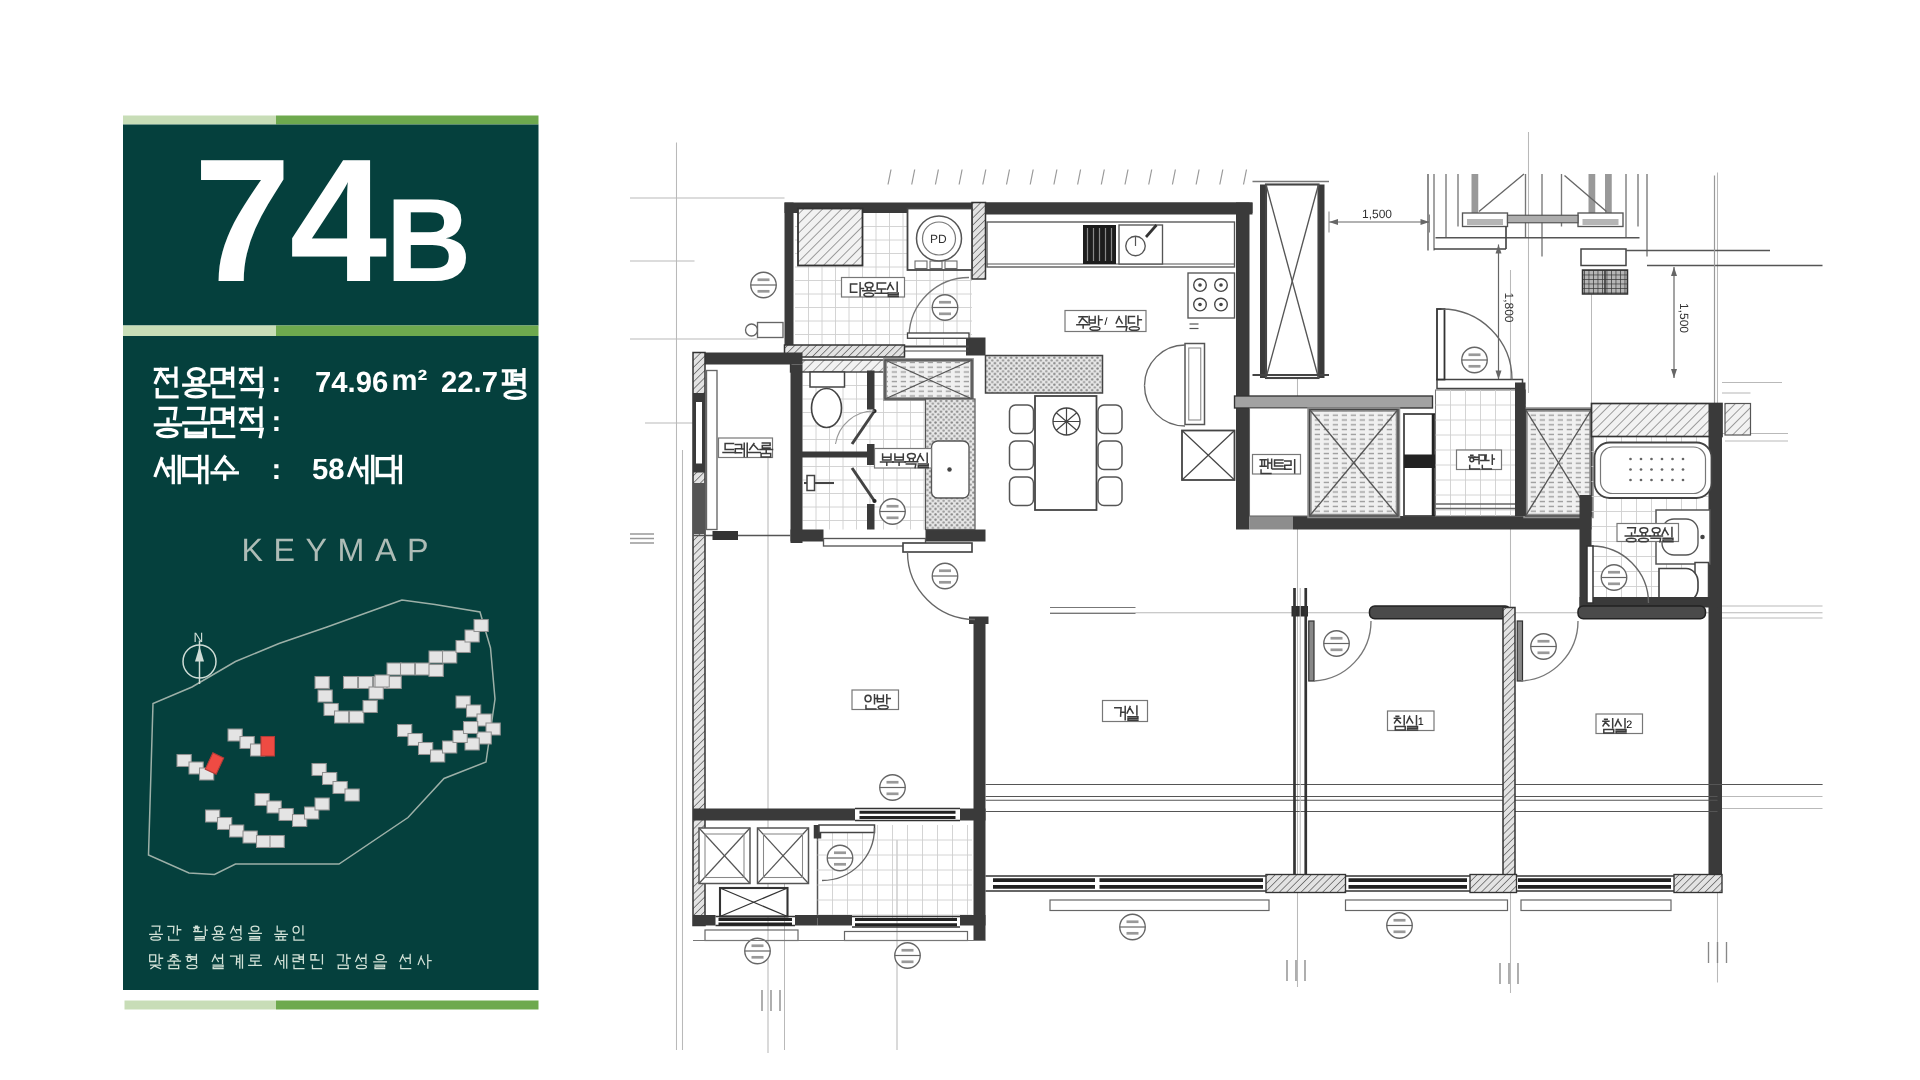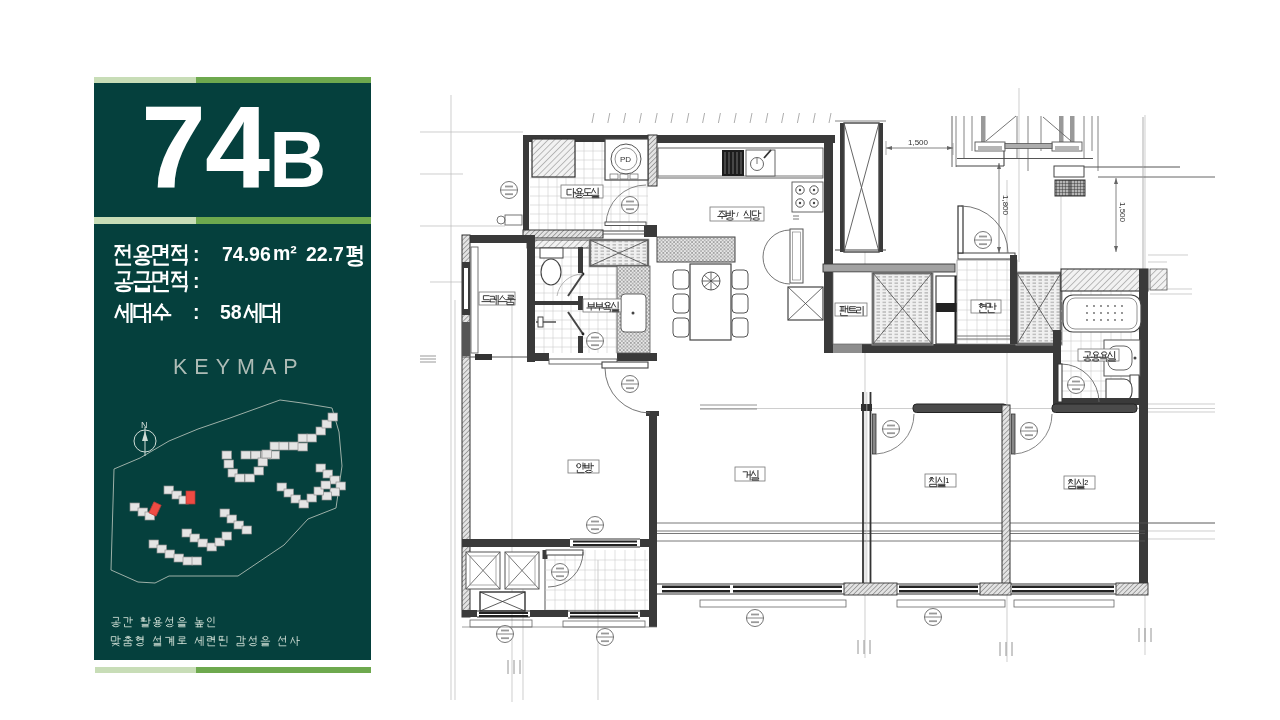--- a/index.html
+++ b/index.html
@@ -730,21 +730,21 @@
       <line x1="751" y1="622.2" x2="759" y2="622.2" stroke="#999" stroke-width="1.8"></line>
     </g>
 <g stroke="#666" fill="none" stroke-width="0.9">
       <circle cx="933" cy="617" r="8.5" fill="white"></circle>
       <line x1="924.5" y1="617" x2="941.5" y2="617" stroke="#666" stroke-width="0.8"></line>
       <line x1="929" y1="613.5" x2="937" y2="613.5" stroke="#999" stroke-width="1.8"></line>
       <line x1="929" y1="621.2" x2="937" y2="621.2" stroke="#999" stroke-width="1.8"></line>
     </g>
 </svg>
 
-<div style="position:absolute;left:94px;top:77px;width:312px;height:597px">
+<div style="position:absolute;left:82px;top:77px;width:312px;height:597px">
 <div style="position:absolute;left:0;top:0;width:102px;height:6px;background:#c8ddb7"></div>
     <div style="position:absolute;left:102px;top:0;width:175px;height:6px;background:#6ea94e"></div>
 <div style="position:absolute;left:0;top:6px;width:277px;height:134px;background:#05403d"></div>
 <div style="position:absolute;left:47px;top:2px;color:#fff;font-weight:bold;font-size:117px;letter-spacing:-1px">74<span style="font-size:79px">B</span></div>
 <div style="position:absolute;left:0;top:140px;width:102px;height:7px;background:#c8ddb7"></div>
     <div style="position:absolute;left:102px;top:140px;width:175px;height:7px;background:#6ea94e"></div>
 <div style="position:absolute;left:0;top:147px;width:277px;height:436px;background:#05403d"></div>
 <svg width="277" height="597" viewBox="0 0 277 597" style="position:absolute;left:0;top:0">
 
 <path class="hgw" transform="translate(20,168) scale(0.2)" d="M8,6 H48 M28,6 L8.8,50 M28,21.4 L48,50 M76.5,2 V62 M48,28.4 H76.5 M14,74 V98 H80"></path>

